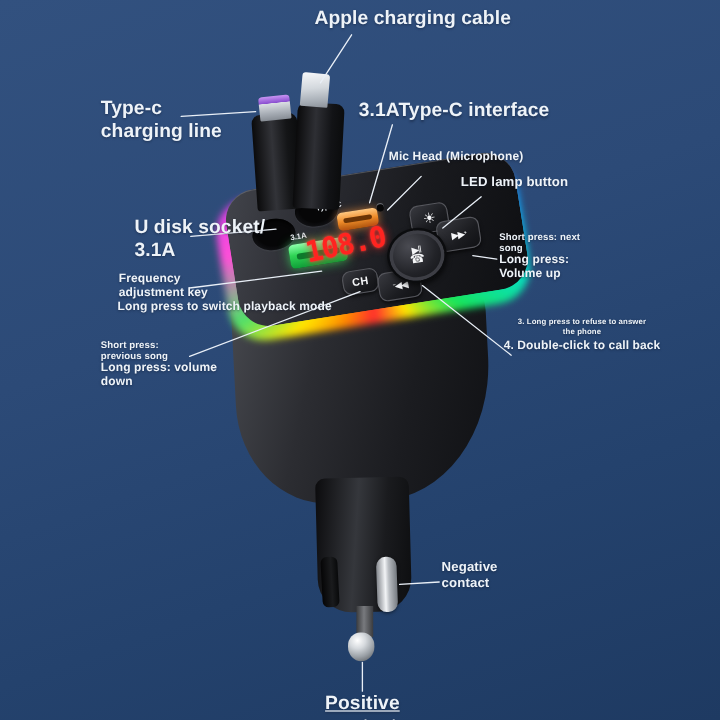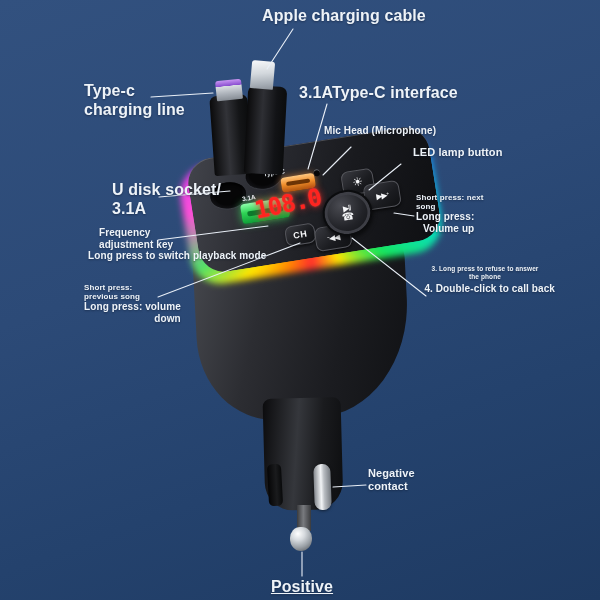--- a/index.html
+++ b/index.html
@@ -10,21 +10,21 @@
   }
   .abs{position:absolute;}
   
   .lbl{
     position:absolute;color:#eef3f8;font-weight:bold;white-space:pre-line;
     line-height:1.18;z-index:21;letter-spacing:.1px;
     text-shadow:0 1px 2px rgba(10,20,40,.45);
   }
   .f12{font-size:16px;}
   .f11{font-size:11px;}
-  .f10{font-size:10px;text-align:right;}
+  .f10{font-size:10px;}
   .f9{font-size:10px;}
   .f8{font-size:8px;}
   .f7{font-size:6.5px;}
   .center{text-align:center;}
   
   .body{
     left:196px;top:230px;width:212px;height:188px;z-index:1;
     transform:rotate(-3deg);
     border-radius:20px 30px 95px 75px / 24px 34px 115px 85px;
     background:linear-gradient(105deg,#47494f 0%,#2c2d32 32%,#1b1c20 66%,#101114 100%);
@@ -208,26 +208,26 @@
       <line x1="333" y1="487" x2="366" y2="485"></line>
       <line x1="302" y1="552" x2="302" y2="576"></line>
     </g>
   </svg>
 
   <div class="lbl f12" style="left:262px;top:7px;">Apple charging cable</div>
   <div class="lbl f12" style="left:84px;top:82px;">Type-c
 charging line</div>
   <div class="lbl f12" style="left:299px;top:84px;">3.1AType-C interface</div>
   <div class="lbl f9" style="left:324px;top:125px;">Mic Head (Microphone)</div>
-  <div class="lbl f11" style="left:384px;top:146px;margin-left:29px;">LED lamp button</div>
+  <div class="lbl f11" style="left:384px;top:146px;">LED lamp button</div>
   <div class="lbl f12" style="left:84px;top:181px;margin-left:28px;">U disk socket/
 3.1A</div>
   <div class="lbl f9" style="left:99px;top:227px;">Frequency
 adjustment key</div>
-  <div class="lbl f9" style="left:88px;top:250px;">Long press to switch playback mode</div>
+  <div class="lbl f9" style="left:98px;top:250px;">Long press to switch playback mode</div>
   <div class="lbl f8" style="left:84px;top:283px;">Short press:
 previous song</div>
   <div class="lbl f10" style="left:84px;top:301px;">Long press: volume
 down</div>
   <div class="lbl f8" style="left:416px;top:193px;">Short press: next
 song</div>
   <div class="lbl f10" style="left:416px;top:211px;">Long press:
 Volume up</div>
 
   <div class="abs" style="left:415px;top:265px;width:140px;z-index:21;text-align:center;">

